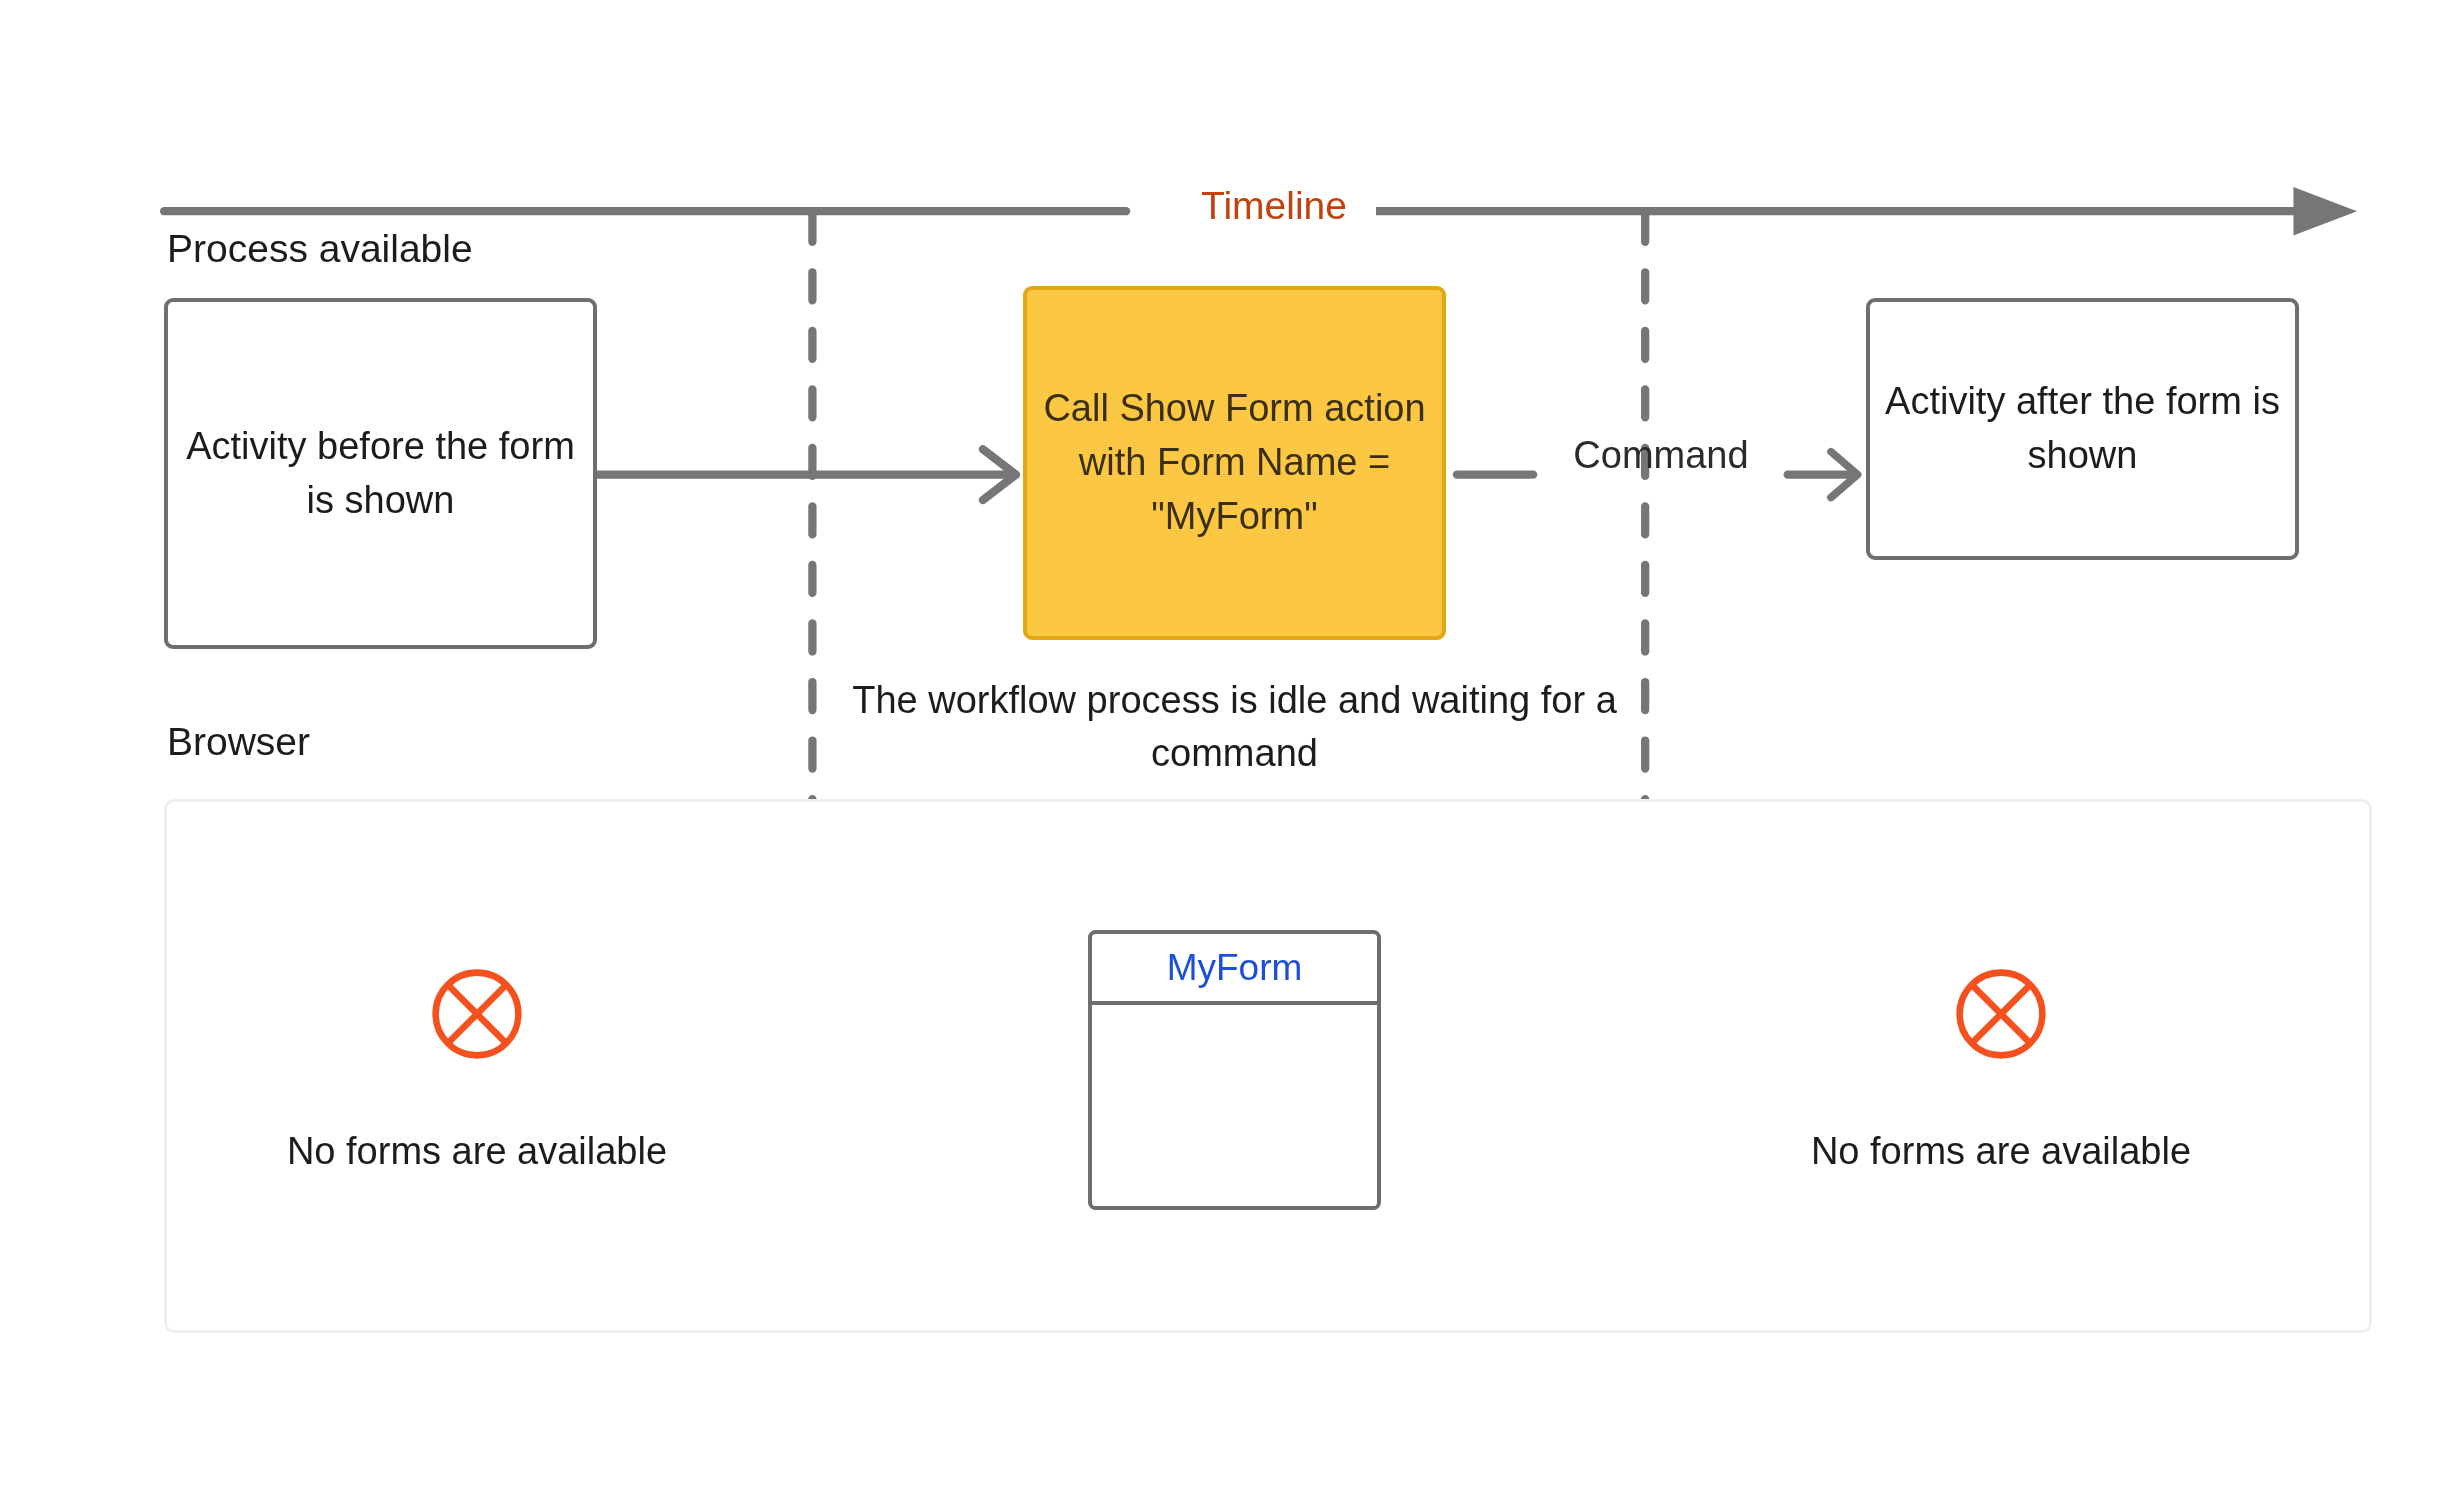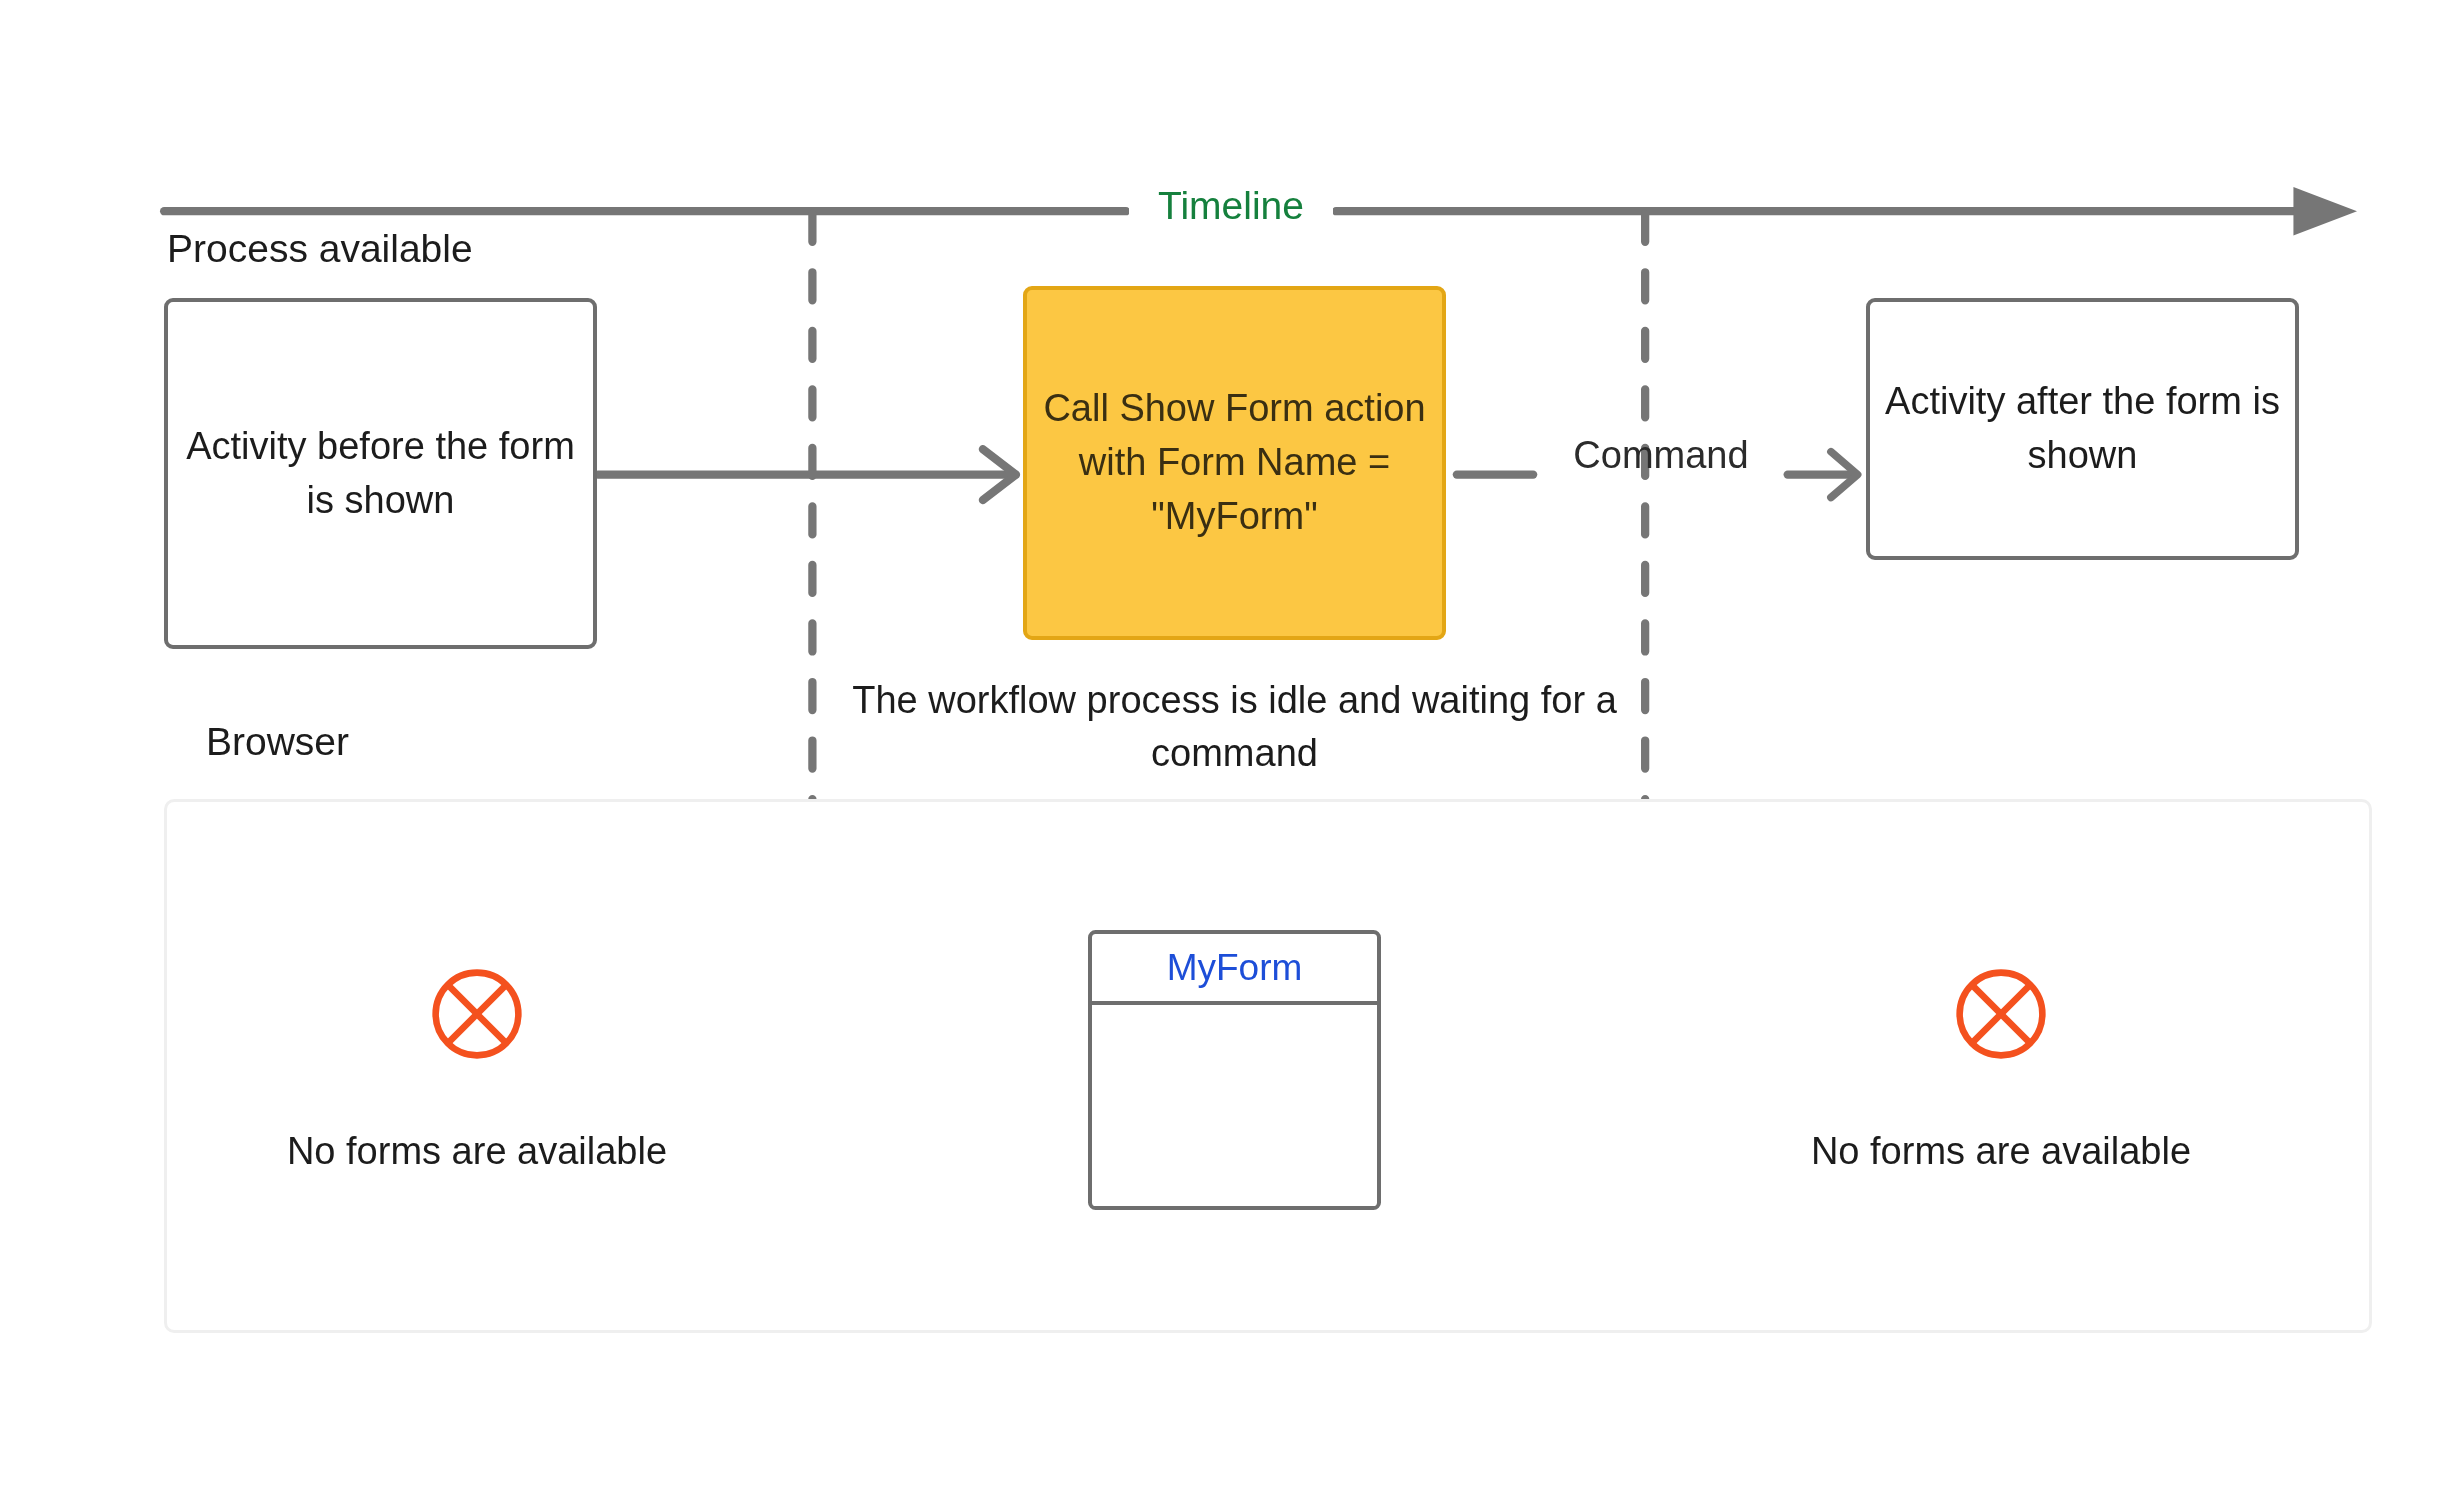--- a/index.html
+++ b/index.html
@@ -22,42 +22,42 @@
   .timeline-svg {
     position: absolute;
     left: 0;
     top: 0;
     width: 2462px;
     height: 1497px;
     pointer-events: none;
   }
   .timeline-label {
     position: absolute;
-    left: 1129px;
+    left: 1172px;
     top: 181px;
     width: 204px;
     text-align: center;
     font-size: 39px;
-    color: #15803d;
+    color: #c2410c;
     background: #ffffff;
     padding: 0 11.5px;
     box-sizing: border-box;
     line-height: 50px;
   }
 
   
   .lane-label {
     position: absolute;
     font-size: 39px;
     color: #1c1c1c;
     line-height: 1;
     white-space: nowrap;
   }
   #lane-process { left: 167px; top: 229px; }
-  #lane-browser { left: 167px; top: 722px; margin-left: 39px; }
+  #lane-browser { left: 167px; top: 722px; }
 
   
   .activity-box {
     position: absolute;
     border: 4.5px solid #6e6e6e;
     border-radius: 9px;
     background: #ffffff;
     box-sizing: border-box;
     display: flex;
     align-items: center;

